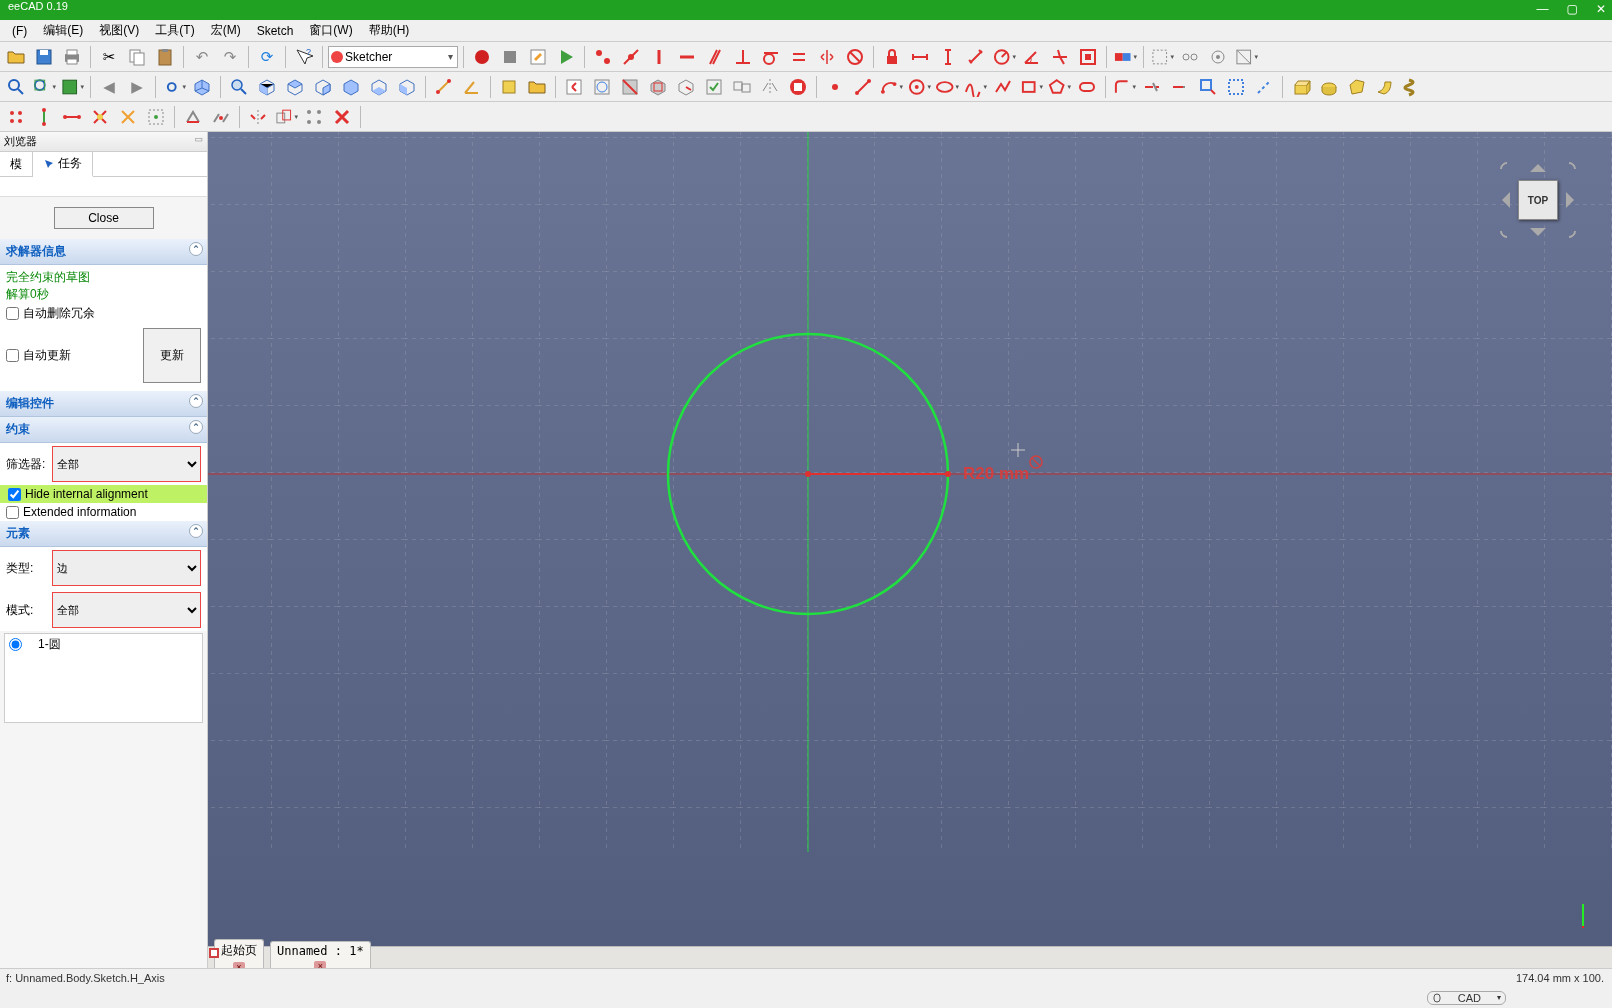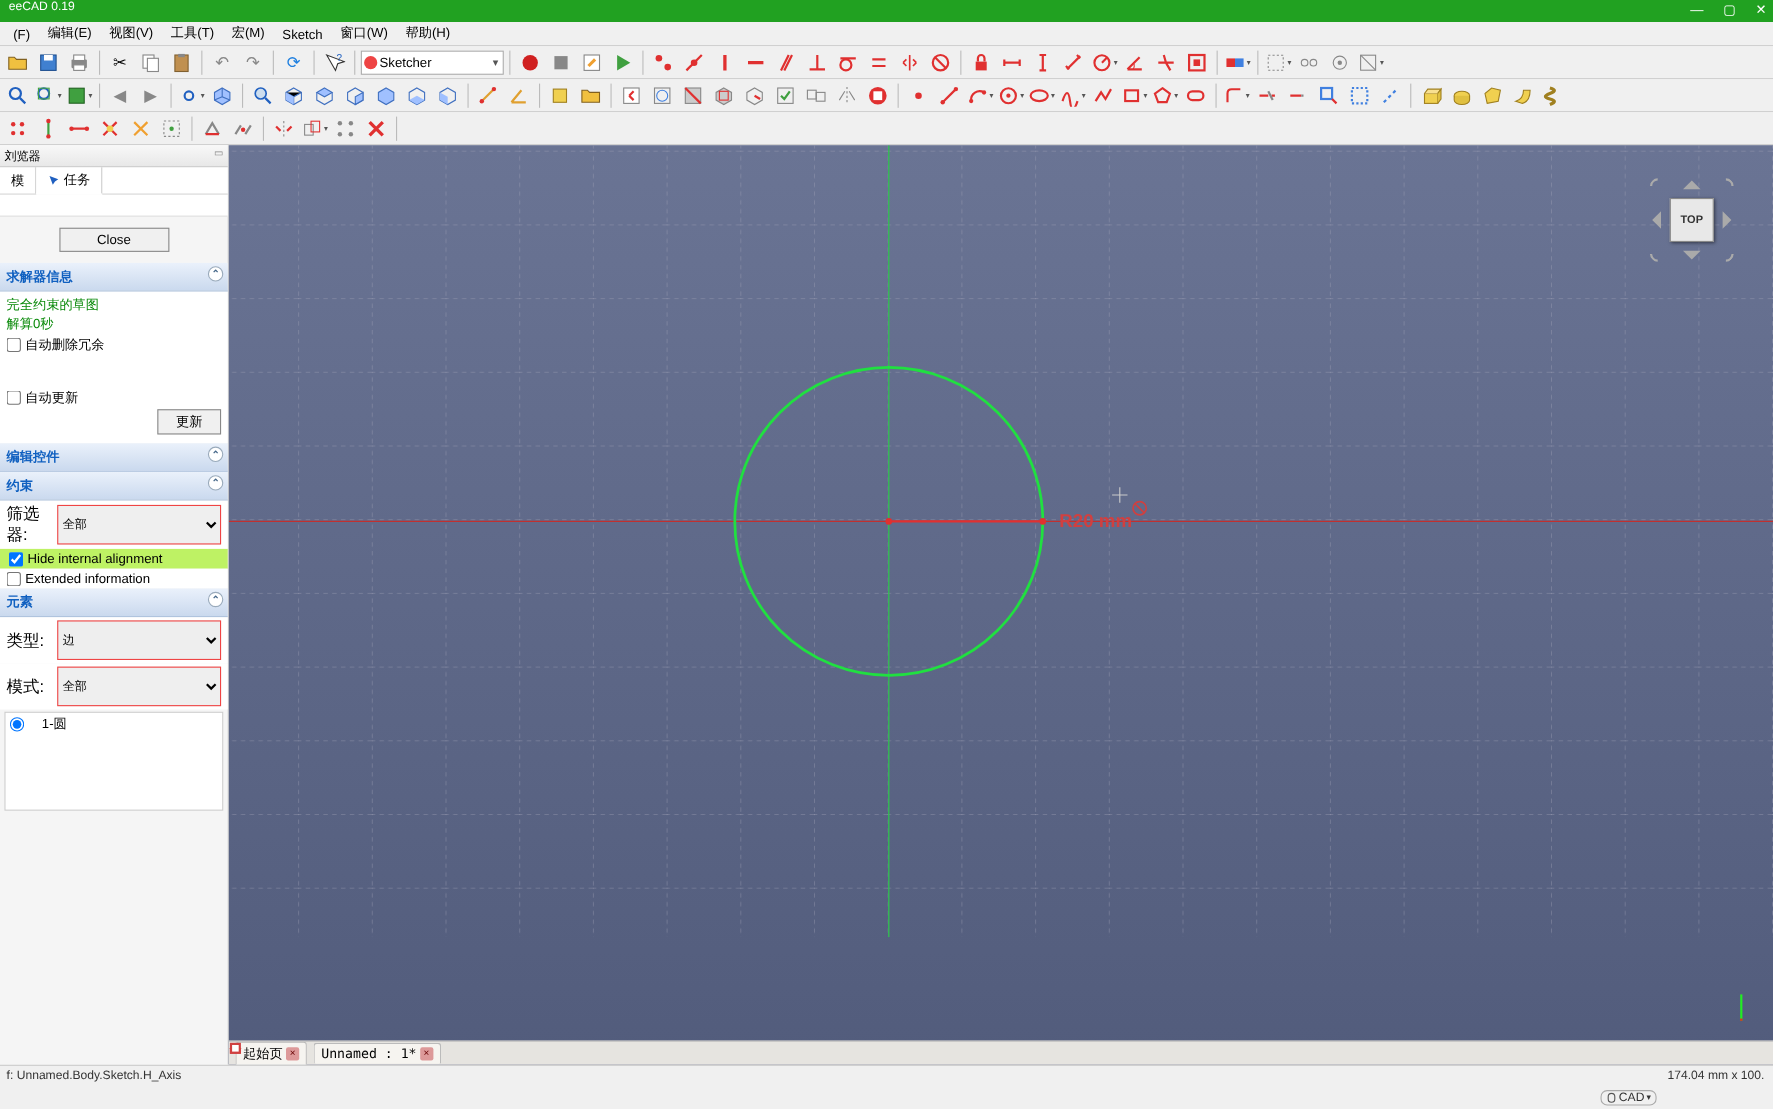--- a/index.html
+++ b/index.html
@@ -36,24 +36,24 @@
 .top-blank { height: 20px; background: #fff; border-bottom: 1px solid #ddd; }
 
 .section-hdr { background: linear-gradient(#eaf1fb,#cad9ee); padding: 4px 6px; font-size: 12px; color: #1060c0; font-weight: bold; border-bottom: 1px solid #b0c4de; position: relative; }
 .section-hdr .coll { position: absolute; right: 4px; top: 3px; width: 14px; height: 14px; border: 1px solid #9ab; border-radius: 50%; background: #fff; font-size: 9px; text-align: center; line-height: 12px; color: #468; cursor: pointer; }
 
 .solver-body { background: #fff; padding: 4px 6px; font-size: 12px; }
 .solver-body .green-txt { color: #0a8a0a; }
 .chk-row { display: flex; align-items: center; gap: 4px; padding: 2px 0; }
 .chk-row input { margin: 0; }
 .update-row { display: flex; align-items: center; justify-content: space-between; padding: 4px 0; }
-.btn-upd { padding: 2px 16px; border: 1px solid #888; background: #f0f0f0; font-size: 12px; cursor: pointer; margin-top: 44px; }
+.btn-upd { padding: 18px 16px; border: 1px solid #888; background: #f0f0f0; font-size: 12px; cursor: pointer; }
 
 .form-row { display: flex; align-items: center; gap: 4px; padding: 3px 6px; background: #fff; }
-.form-row label { width: 42px; font-size: 15px; }
+.form-row label { width: 42px; font-size: 12px; }
 .form-row select { flex: 1; height: 36px; font-size: 11px; border: 1px solid #ef4444; }
 
 .constraint-list { background: #fff; border: 1px solid #ccc; min-height: 160px; margin: 2px 4px; }
 .c-item { display: flex; align-items: center; gap: 4px; padding: 2px 4px; font-size: 12px; }
 .c-item input { margin: 0; }
 .c-ico { width: 14px; height: 14px; display: inline-flex; align-items: center; justify-content: center; }
 
 .elem-list { background: #fff; border: 1px solid #ccc; min-height: 90px; margin: 2px 4px; }
 .e-item { display: flex; align-items: center; gap: 16px; padding: 2px 4px; font-size: 12px; }
 
@@ -71,27 +71,27 @@
 .nav-cube .curv.tl { top: 12px; left: 12px; transform: rotate(-45deg); }
 .nav-cube .curv.tr { top: 12px; right: 12px; transform: rotate(45deg); }
 .nav-cube .curv.bl { bottom: 12px; left: 12px; transform: rotate(-135deg); }
 .nav-cube .curv.br { bottom: 12px; right: 12px; transform: rotate(135deg); }
 
 .axis-ind { position: absolute; bottom: 40px; right: 14px; width: 30px; height: 30px; }
 .axis-ind .yax { position: absolute; bottom: 0; left: 14px; width: 2px; height: 24px; background: #2e2; }
 .axis-ind .xax { position: absolute; bottom: 0; left: 14px; width: 2px; height: 2px; background: #e22; }
 
 .doc-tabs { position: absolute; bottom: 0; left: 0; right: 0; height: 22px; background: #e6e4e0; display: flex; align-items: center; padding-left: 6px; gap: 6px; border-top: 1px solid #bbb; }
-.doc-tab { display: flex; align-items: center; gap: 3px; padding: 2px 6px; background: #f6f4f0; border: 1px solid #bbb; border-bottom: none; border-radius: 3px 3px 0 0; font-size: 12px; cursor: pointer; }
+.doc-tab { display: flex; align-items: center; gap: 3px; padding: 2px 6px; background: #f6f4f0; border: 1px solid #bbb; border-bottom: none; border-radius: 3px 3px 0 0; font-size: 12px; cursor: pointer; flex-direction: column; }
 .doc-tab .xbtn { width: 12px; height: 12px; background: #d99; border-radius: 2px; font-size: 9px; text-align: center; line-height: 11px; color: #600; cursor: pointer; }
 .doc-tab svg { width: 12px; height: 12px; }
 
 .status-bar { height: 18px; background: #f0f0f0; border-top: 1px solid #ccc; display: flex; align-items: center; font-size: 11px; color: #333; padding: 0 6px; position: relative; font-family: monospace; }
 .status-bar .right { position: absolute; right: 8px; display: flex; gap: 10px; align-items: center; }
-.status-bar .right .nav-mode { border: 1px solid #aaa; border-radius: 6px; padding: 0 4px; display: flex; align-items: center; gap: 2px; margin-top: 40px; }
+.status-bar .right .nav-mode { border: 1px solid #aaa; border-radius: 6px; padding: 0 4px; display: flex; align-items: center; gap: 16px; margin-top: 40px; }
 
 </style>
 </head>
 <body>
 
 <div class="title-bar">
   <span>eeCAD 0.19</span>
   <div class="window-controls">
     <span>—</span>
     <span>▢</span>

